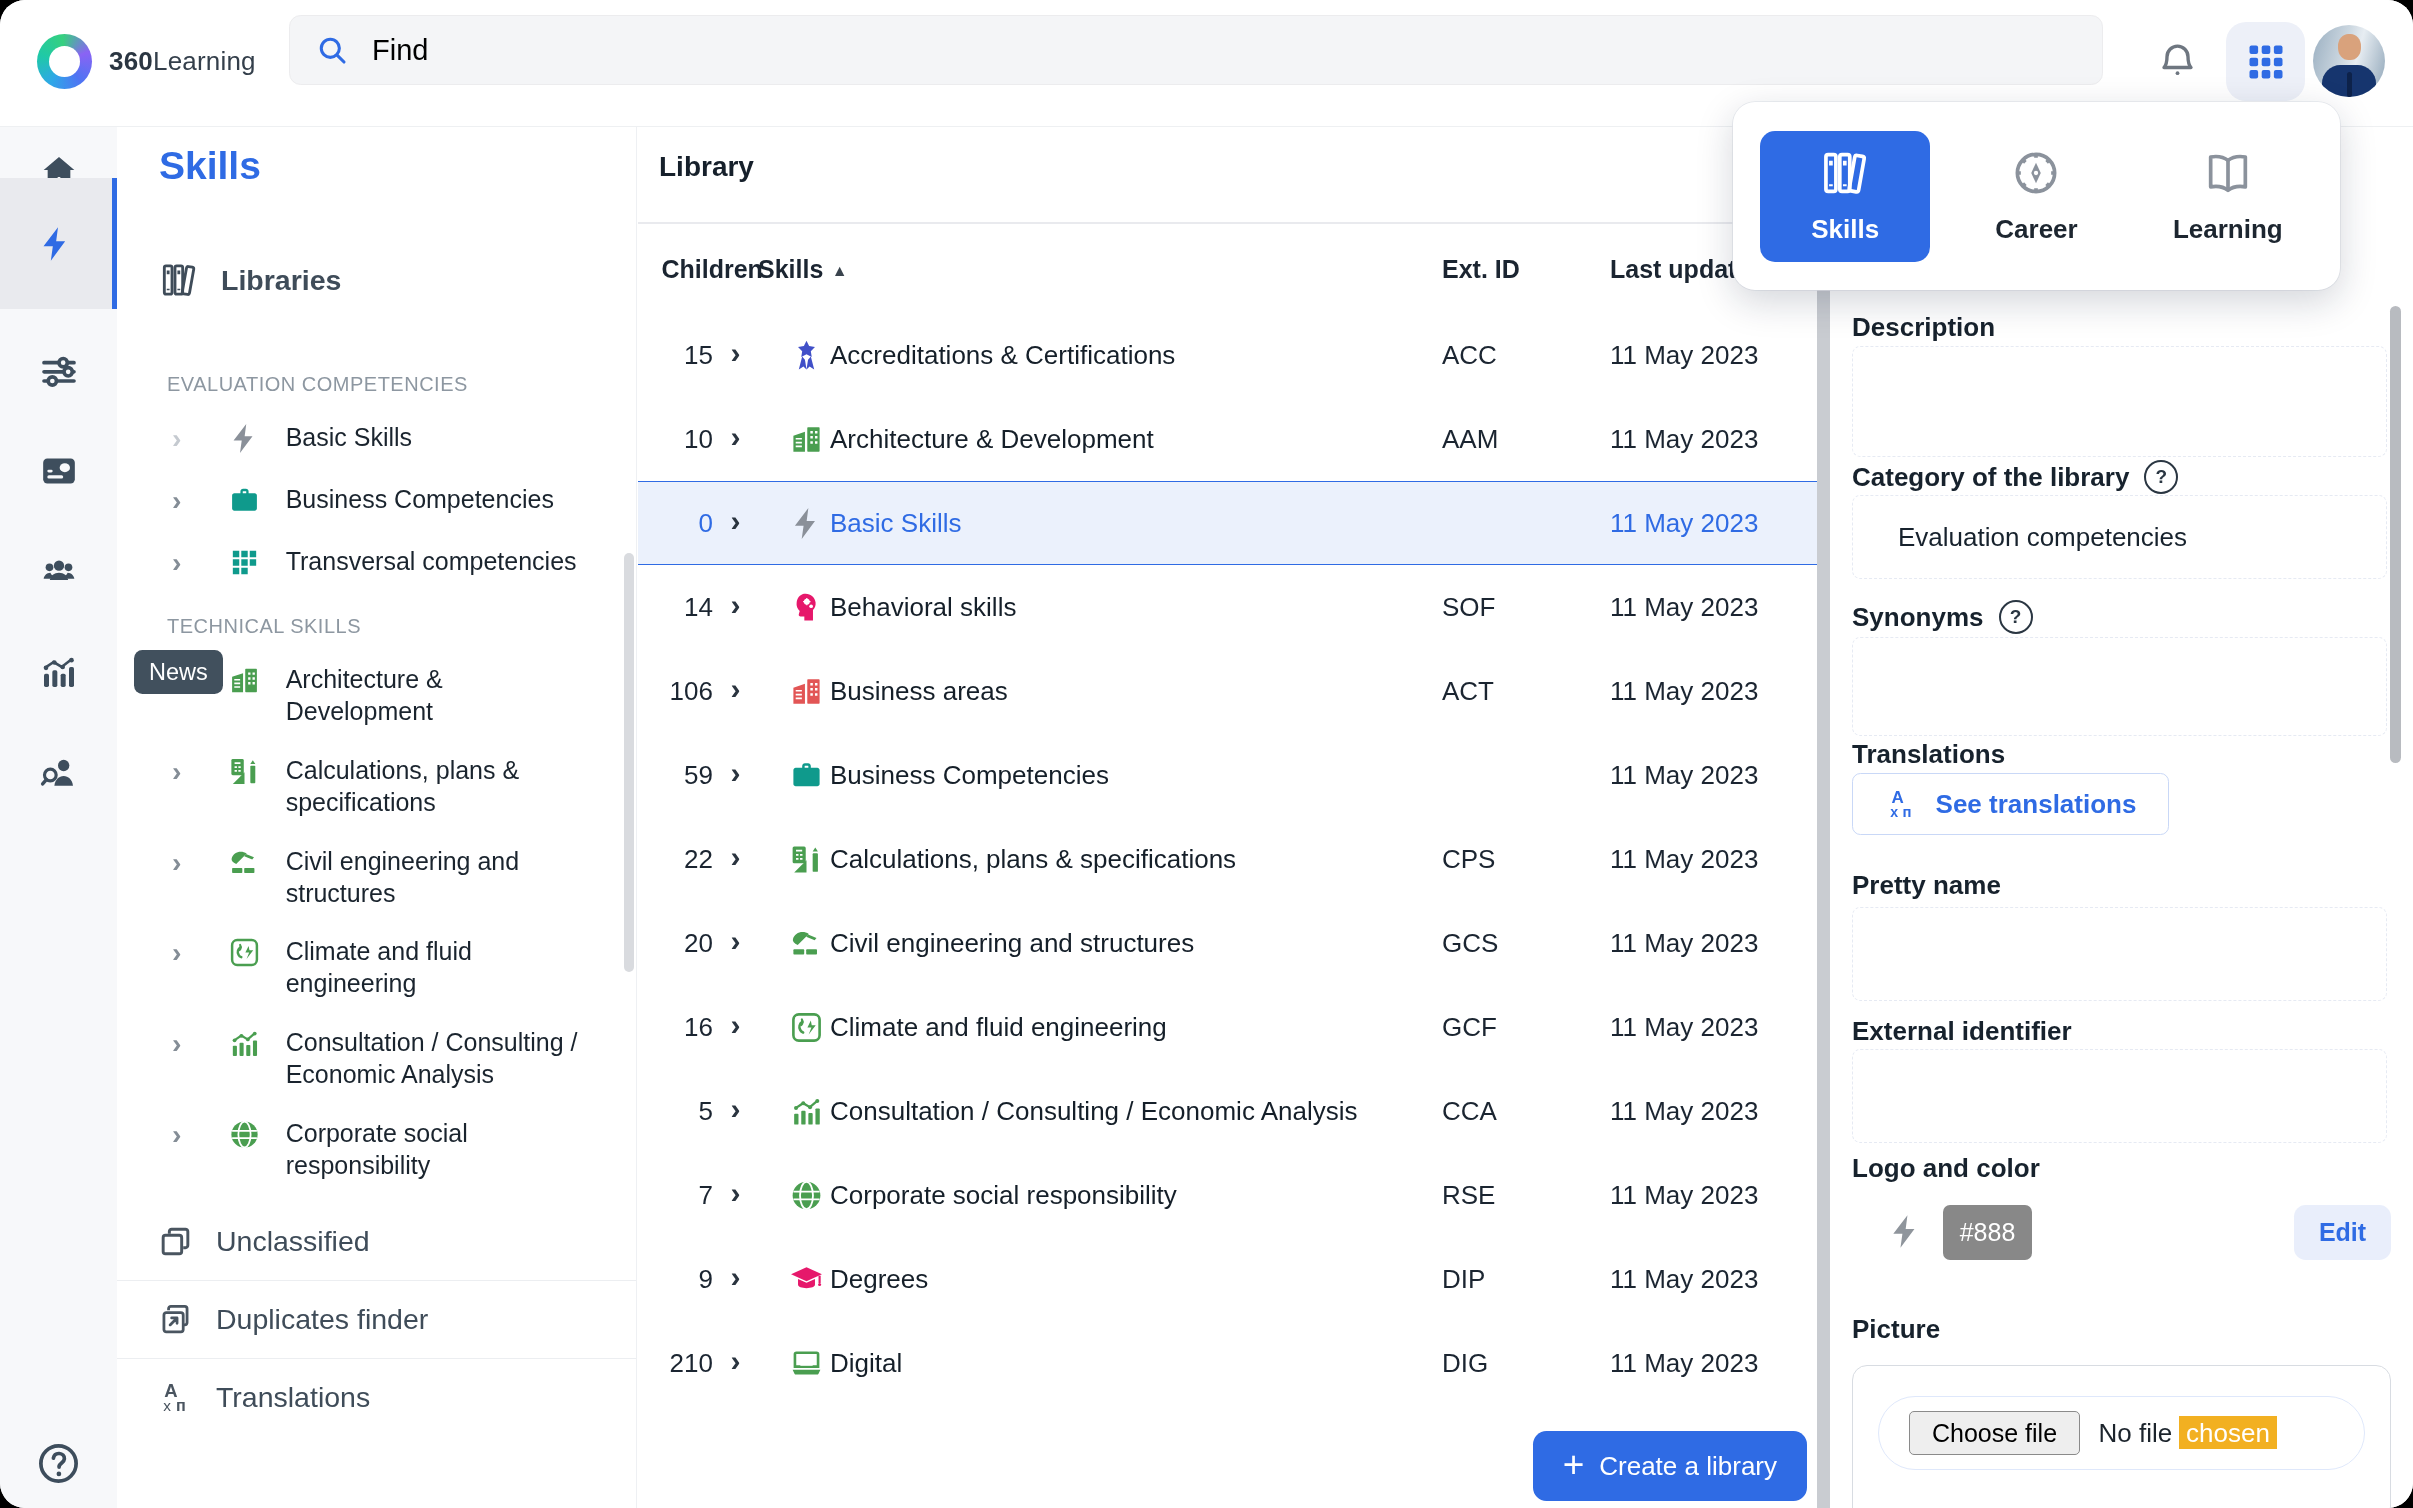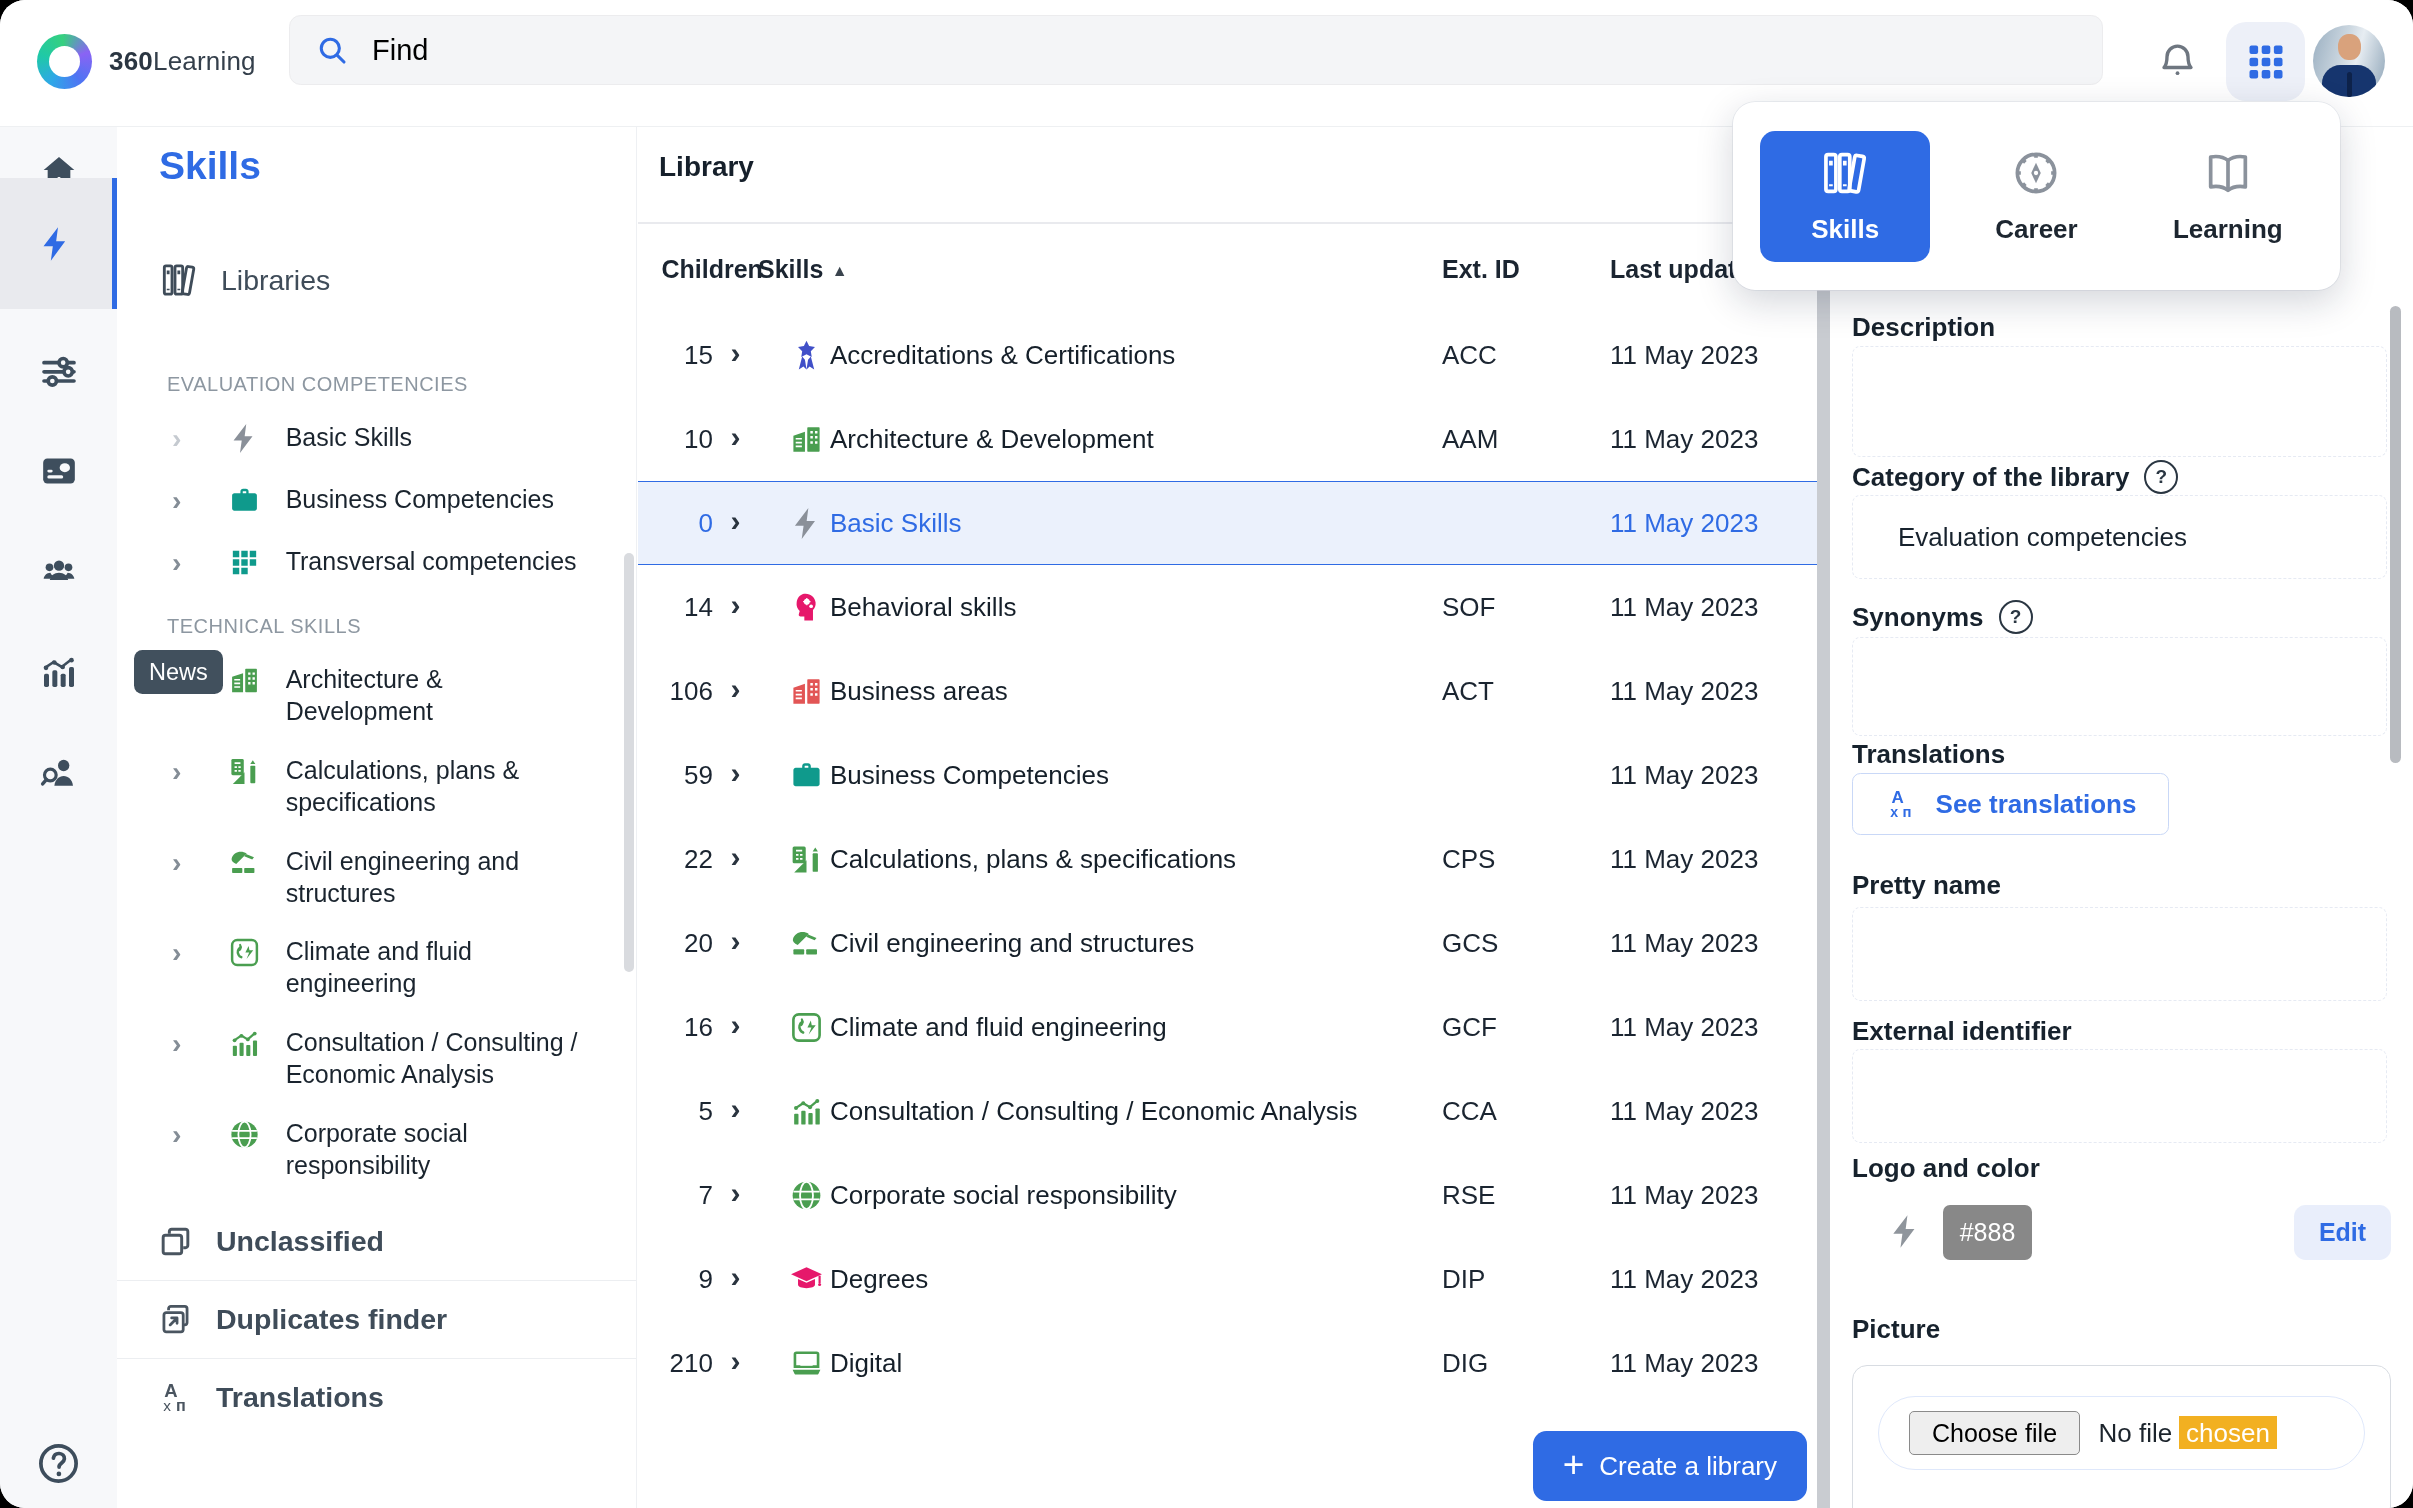--- a/index.html
+++ b/index.html
@@ -46,36 +46,36 @@
   .rail-item .icon{width:40px;height:40px}
   .rail-item.active{height:131px;background:#e9eaee;border-right:5.9px solid #2f6be4;box-sizing:border-box;color:#2f6be4}
   .rail-help{position:absolute;left:0;bottom:21px;width:117px;display:flex;justify-content:center;color:#3d4d5c}
   .rail-help .icon{width:47px;height:47px}
 
   
   .sidebar{position:absolute;left:117px;top:126px;bottom:0;width:520px;background:#fff;border-right:0.8px solid #eef0f3;box-sizing:border-box}
   .panel-title{position:absolute;left:42px;top:18.4px;font-size:39px;font-weight:700;color:#2f6be4}
   .libraries-row{position:absolute;left:42px;top:134px;display:flex;align-items:center;gap:22px}
   .libraries-row .icon{width:40px;height:40px;color:#3f4c59}
-  .libraries-label{font-size:28.5px;font-weight:400;color:#3f4c59}
+  .libraries-label{font-size:28.5px;font-weight:700;color:#3f4c59}
   .tree{position:absolute;left:0;right:11.7px;top:225px;height:852px;overflow:hidden;padding-left:50px}
   .tree-section-label{font-size:20px;color:#8d97a1;letter-spacing:0.5px;margin:22px 0 11.7px 0;font-weight:400}
   .tree-row{display:grid;grid-template-columns:42px 70px auto;align-items:flex-start;padding:13.4px 0;cursor:pointer}
   .tree-chevron{font-size:28.5px;color:#848d96;line-height:34px;justify-self:start;padding-left:5px;font-weight:600}
   .tree-chevron.light{color:#c5cad0}
   .tree-row .icon{width:35px;height:35px;margin-top:0;justify-self:center}
   .tree-label{font-size:25px;color:#1a242e;line-height:32px;max-width:310px;padding-left:6.7px}
   .tree-scroll{position:absolute;right:1.7px;top:427px;width:10px;height:419px;background:#d9dbdf;border-radius:5px}
   .news-tooltip{position:absolute;left:17px;top:524px;min-width:84px;height:44px;background:#41505d;border-radius:8.4px;
      color:#fff;font-size:23.5px;display:flex;align-items:center;justify-content:center;padding:0 15px;z-index:6;box-sizing:border-box}
   .sidebar-bottom{position:absolute;left:0;right:0;top:1077px;bottom:0;background:#fff}
   .sb-item{display:flex;align-items:center;gap:22px;padding-left:40px;height:77px;border-bottom:1.7px solid #eceef1}
   .sb-item:last-child{border-bottom:none}
   .sb-item .icon{width:37px;height:37px;color:#4a5560}
-  .sb-label{font-size:28.5px;font-weight:700;color:#3f4c59}
+  .sb-label{font-size:28.5px;font-weight:400;color:#3f4c59}
 
   
   .main{position:absolute;left:638px;top:126px;width:1179px;bottom:0;background:#fff}
   .main-title{position:absolute;left:21px;top:25px;font-size:28px;font-weight:700;color:#16202b}
   .main-divider{position:absolute;left:0;right:0;top:96px;height:1.7px;background:#e9eaee}
   .thead{position:absolute;left:0;right:4px;top:116px;height:55px;display:grid;grid-template-columns:75px 45px 72px 612px 168px 1fr;align-items:center}
   .th{font-size:25px;font-weight:700;color:#1b2531}
   .th-children{grid-column:1/3;padding-left:23.5px}
   .th-skills{grid-column:3/5}
   .sort-arrow{font-size:16px;color:#3a444e;margin-left:8.4px;vertical-align:2.5px}

